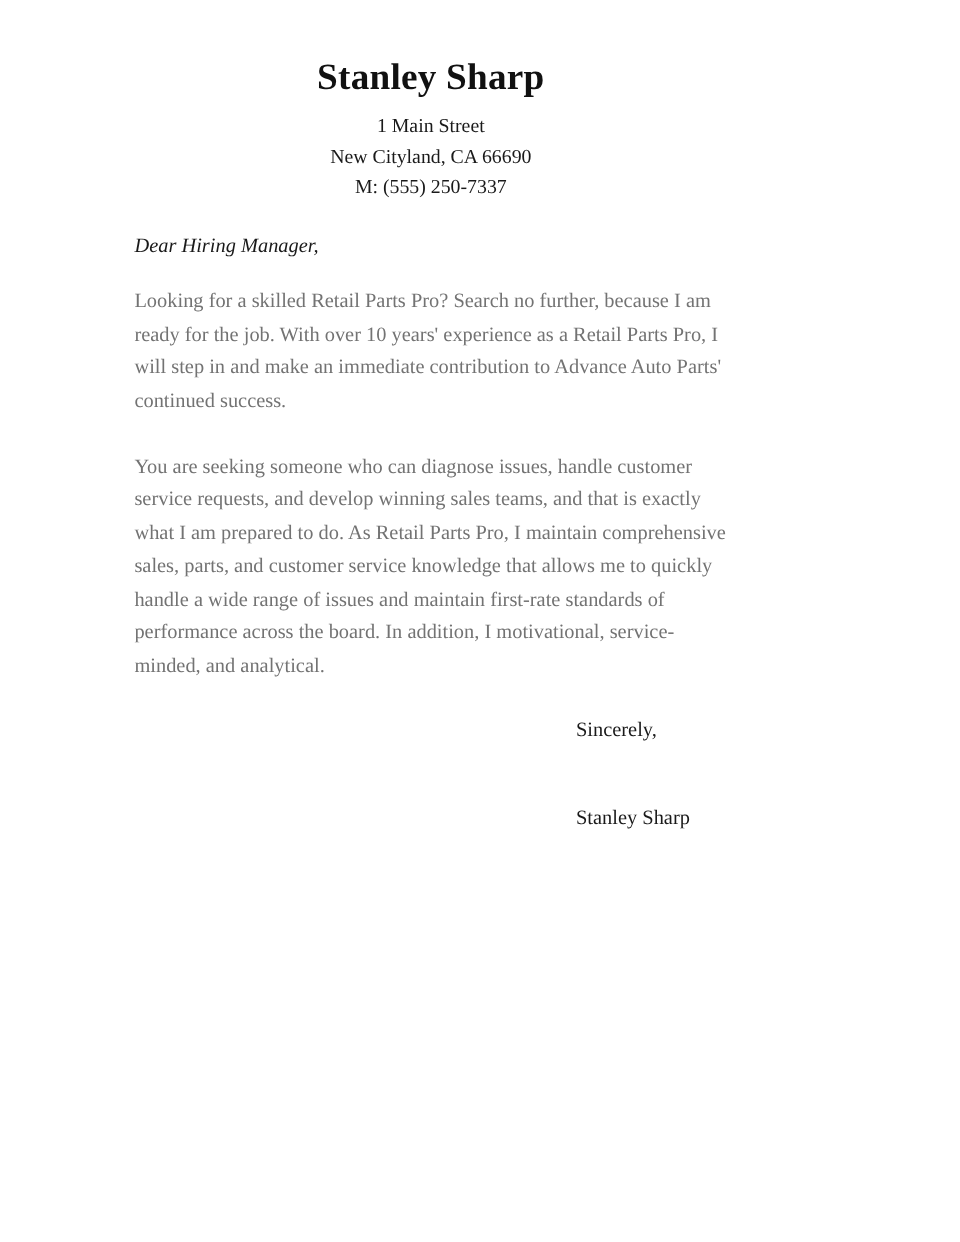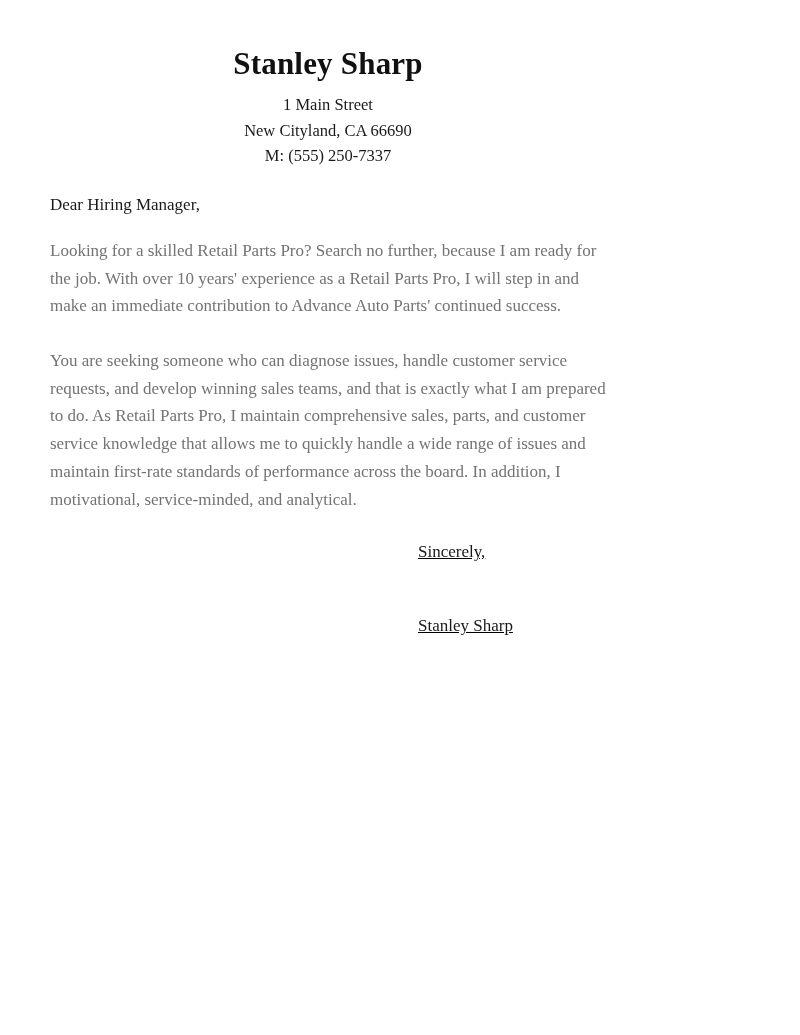--- a/index.html
+++ b/index.html
@@ -14,21 +14,21 @@
     margin: 0 auto;
     background: #ffffff;
     box-sizing: border-box;
     overflow: hidden;
   }
   .letter {
     position: absolute;
     left: 0;
     top: 0;
     width: 684px;
-    padding: 45px 78px 0 50px;
+    padding: 45px 78px 0 112px;
     box-sizing: border-box;
   }
   .header {
     text-align: center;
     margin-bottom: 0;
   }
   .name {
     font-family: "Liberation Serif", serif;
     font-weight: bold;
     font-size: 31px;
@@ -45,33 +45,33 @@
     margin: 0;
   }
   .body-block {
     margin-top: 26px;
   }
   .salutation {
     font-family: "Liberation Serif", serif;
     font-size: 17px;
     color: #1a1a1a;
     margin: 0 0 22px 0;
+    font-style: italic;
   }
   .para {
     font-family: "Liberation Serif", serif;
     font-size: 17px;
     color: #737373;
     line-height: 1.63;
     margin: 0 0 27px 0;
     text-align: left;
   }
   .closing {
     margin-top: 29px;
     padding-left: 368px;
-    text-decoration: underline;
   }
   .closing-line {
     font-family: "Liberation Serif", serif;
     font-size: 17px;
     color: #1a1a1a;
     margin: 0;
   }
   .signature-name {
     font-family: "Liberation Serif", serif;
     font-size: 17px;

